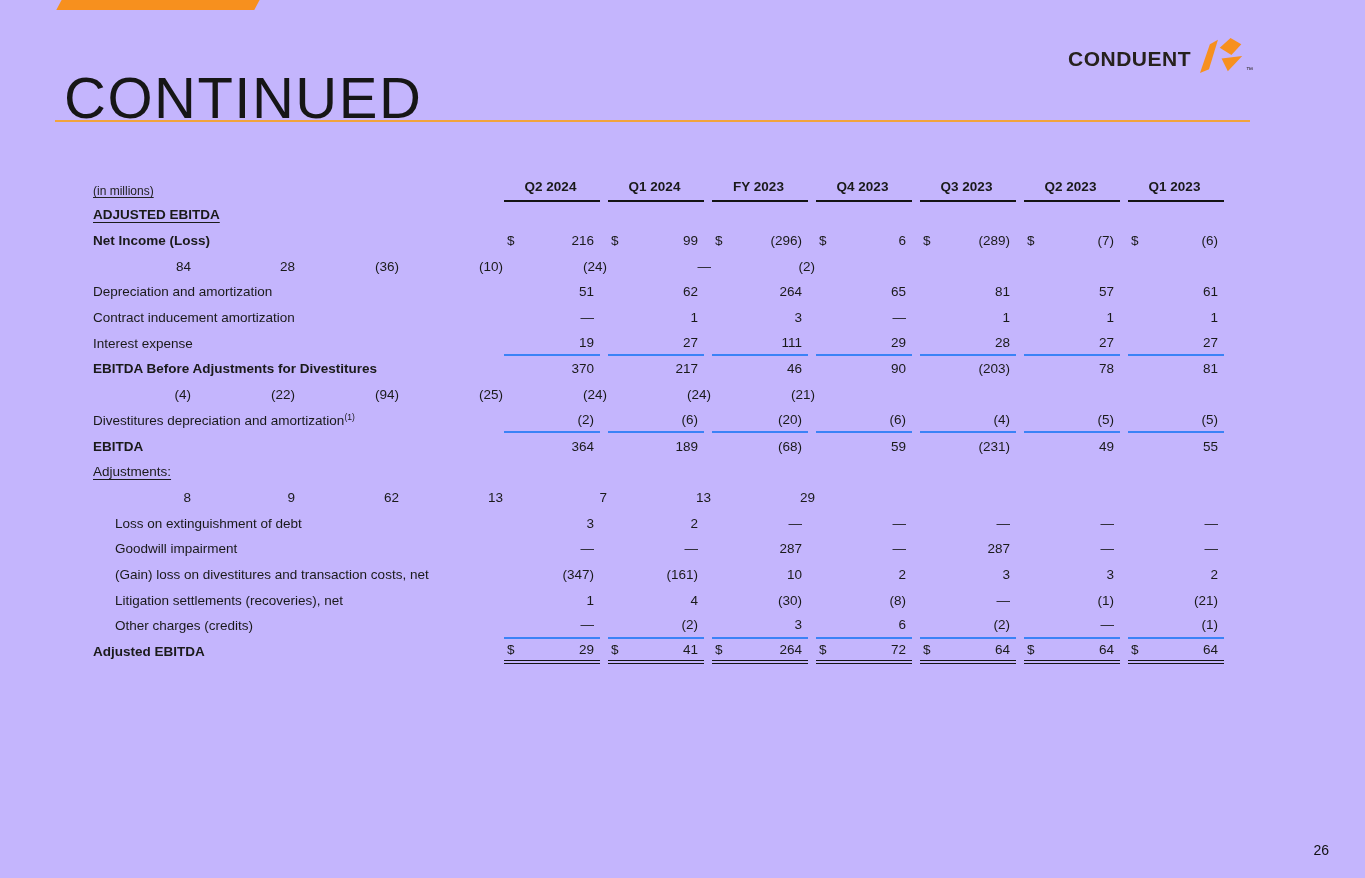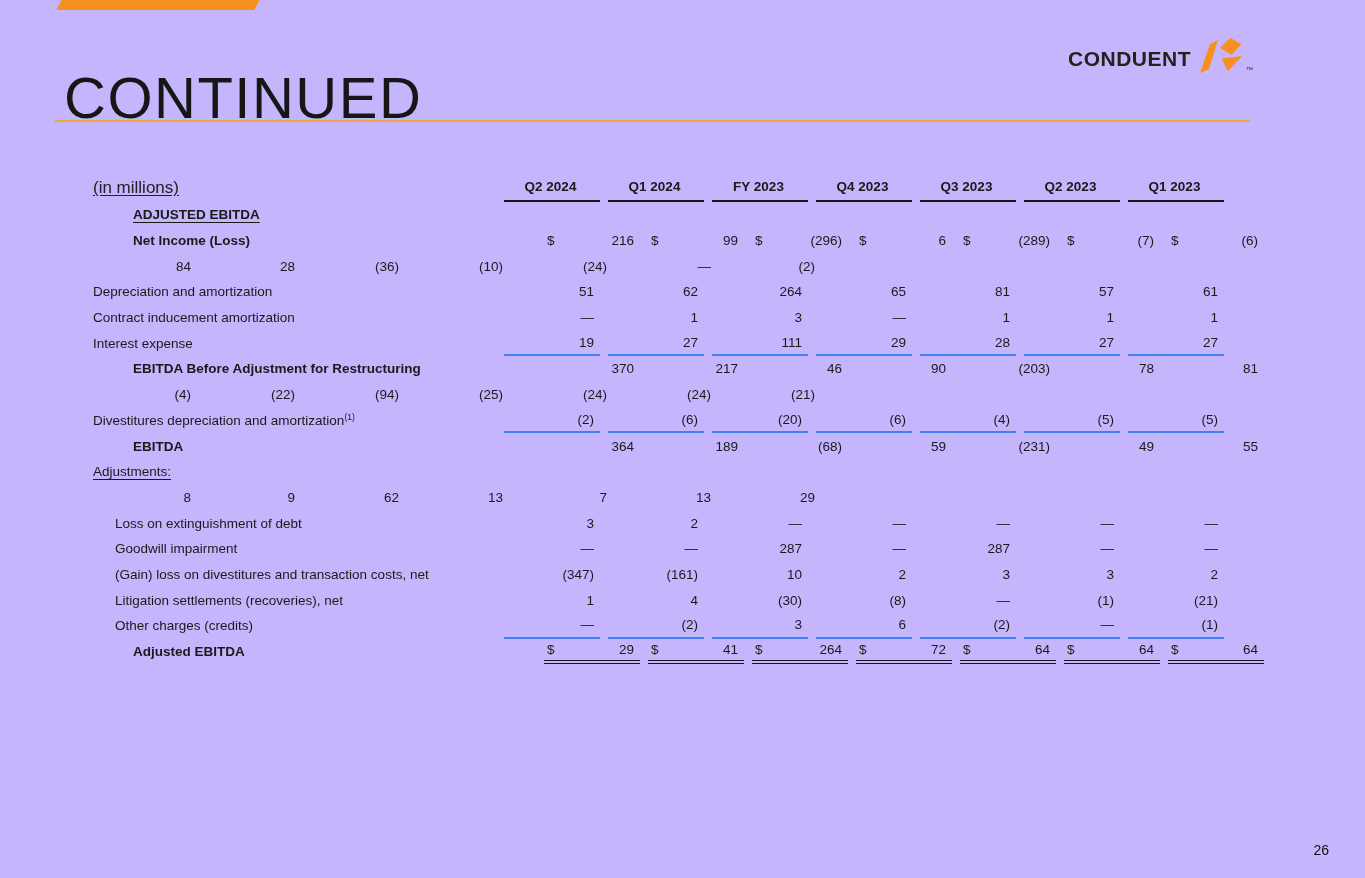--- a/index.html
+++ b/index.html
@@ -92,27 +92,27 @@
     padding: 0 6px 0 3px;
     white-space: nowrap;
   }
   .thead .ncell {
     justify-content: center;
     font-weight: bold;
     border-bottom: 2px solid #141414;
     padding-bottom: 3px;
   }
   .unit-label {
-    font-size: 17px;
+    font-size: 12px;
     text-decoration: underline;
     text-underline-offset: 2px;
     padding-bottom: 4px;
     color: #222;
   }
-  .bold .lcell { font-weight: bold; margin-left: 40px; }
+  .bold .lcell { font-weight: bold; }
   .underline .lcell .ltext {
     text-decoration: underline;
     text-underline-offset: 3px;
   }
   .indent .lcell { padding-left: 22px; }
   .line .ncell { border-bottom: 2px solid #3b82f6; }
   .dbl .ncell { border-bottom: 4px double #141414; }
   .dollar-sign { margin-right: auto; }
   .lcell sup { font-size: 8.5px; vertical-align: super; line-height: 0; }
 
@@ -293,21 +293,21 @@
           <span>28</span>
         </div>
         <div class="ncell">
           <span>27</span>
         </div>
         <div class="ncell">
           <span>27</span>
         </div>
       </div>
       <div class="trow bold">
-        <div class="lcell"><span class="ltext">EBITDA Before Adjustment for Restructuring</span></div>
+        <div class="lcell"><span class="ltext">EBITDA Before Adjustments for Divestitures</span></div>
         <div class="ncell">
           <span>370</span>
         </div>
         <div class="ncell">
           <span>217</span>
         </div>
         <div class="ncell">
           <span>46</span>
         </div>
         <div class="ncell">

